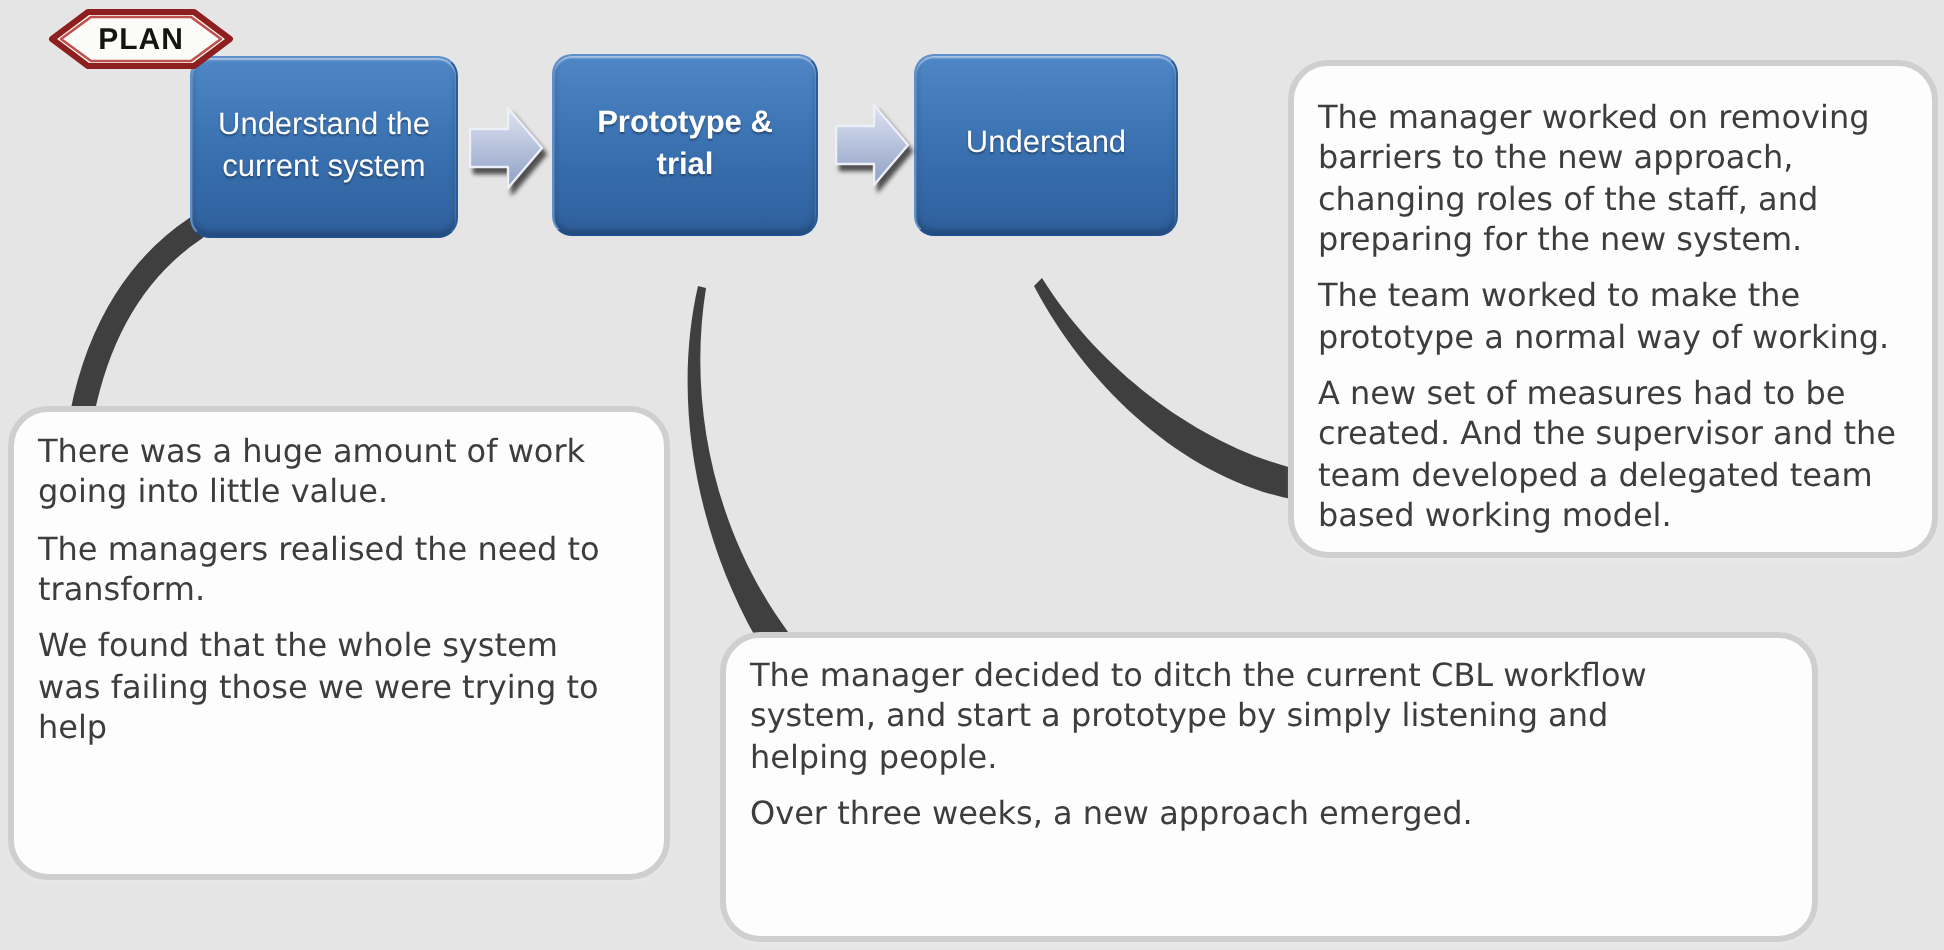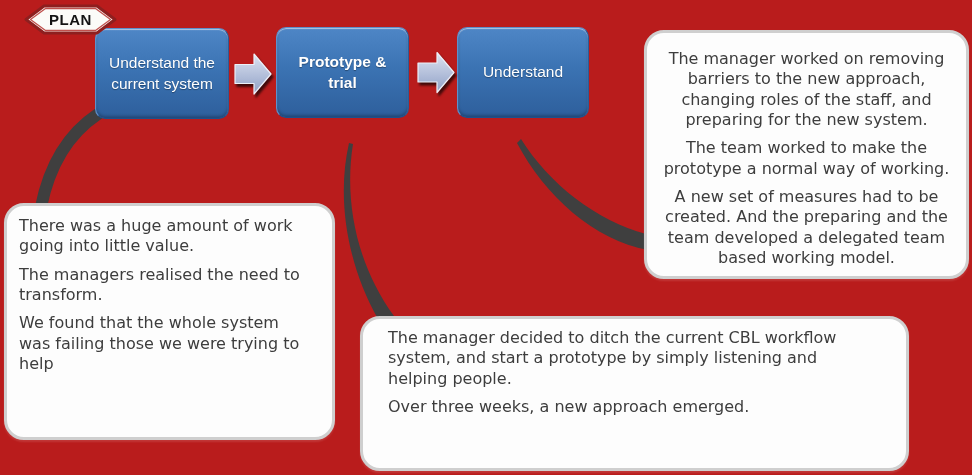--- a/index.html
+++ b/index.html
@@ -1,17 +1,17 @@
 <!DOCTYPE html>
 <html><head>
 <meta charset="utf-8">
 <style>
   html,body { margin:0; padding:0; background:#000; }
   .canvas {
-    position:relative; width:972px; height:475px; background:#b91c1c;
+    position:relative; width:972px; height:475px; background:#e5e5e5;
     overflow:hidden; font-family:"DejaVu Sans", sans-serif;
   }
 
   
   .connectors { position:absolute; left:0; top:0; z-index:1; }
 
   
   .step {
     position:absolute; z-index:3; box-sizing:border-box;
     border-radius:10px;
@@ -35,22 +35,22 @@
   
   .callout {
     position:absolute; z-index:2; box-sizing:border-box;
     background:#fdfdfd; border:3px solid #cfcfcf; border-radius:20px;
     color:#3d3d3d; font-size:16px; line-height:1.27;
     box-shadow:0 2px 2px rgba(255,255,255,.12);
   }
   .callout p { margin:0 0 8px 0; }
   .callout p:last-child { margin-bottom:0; }
   #callout-left   { left:4px;   top:203px; width:331px; height:237px; padding:10px 24px 8px 12px; }
-  #callout-bottom { left:360px; top:316px; width:549px; height:155px; padding:9px 40px 9px 25px; }
-  #callout-right  { left:644px; top:30px;  width:325px; height:249px; padding:16px 12px 10px 12px;text-align:center; }
+  #callout-bottom { left:360px; top:316px; width:549px; height:155px; padding:9px 40px 9px 12px; }
+  #callout-right  { left:644px; top:30px;  width:325px; height:249px; padding:16px 12px 10px 12px; }
 
   
   .badge { position:absolute; left:23px; top:3px; z-index:4; }
   .badge text {
     font-family:"Liberation Sans", sans-serif; font-size:15px; font-weight:bold;
     letter-spacing:.5px; fill:#141414;
   }
 </style>
 </head>
 <body>
@@ -105,16 +105,16 @@
   </div>
 
   <div class="callout" id="callout-bottom">
     <p>The manager decided to ditch the current CBL workflow system, and start a prototype by simply listening and helping people.</p>
     <p>Over three weeks, a new approach emerged.</p>
   </div>
 
   <div class="callout" id="callout-right">
     <p>The manager worked on removing barriers to the new approach, changing roles of the staff, and preparing for the new system.</p>
     <p>The team worked to make the prototype a normal way of working.</p>
-    <p>A new set of measures had to be created. And the preparing and the team developed a delegated team based working model.</p>
+    <p>A new set of measures had to be created. And the supervisor and the team developed a delegated team based working model.</p>
   </div>
 
 </div>
 
 </body></html>

